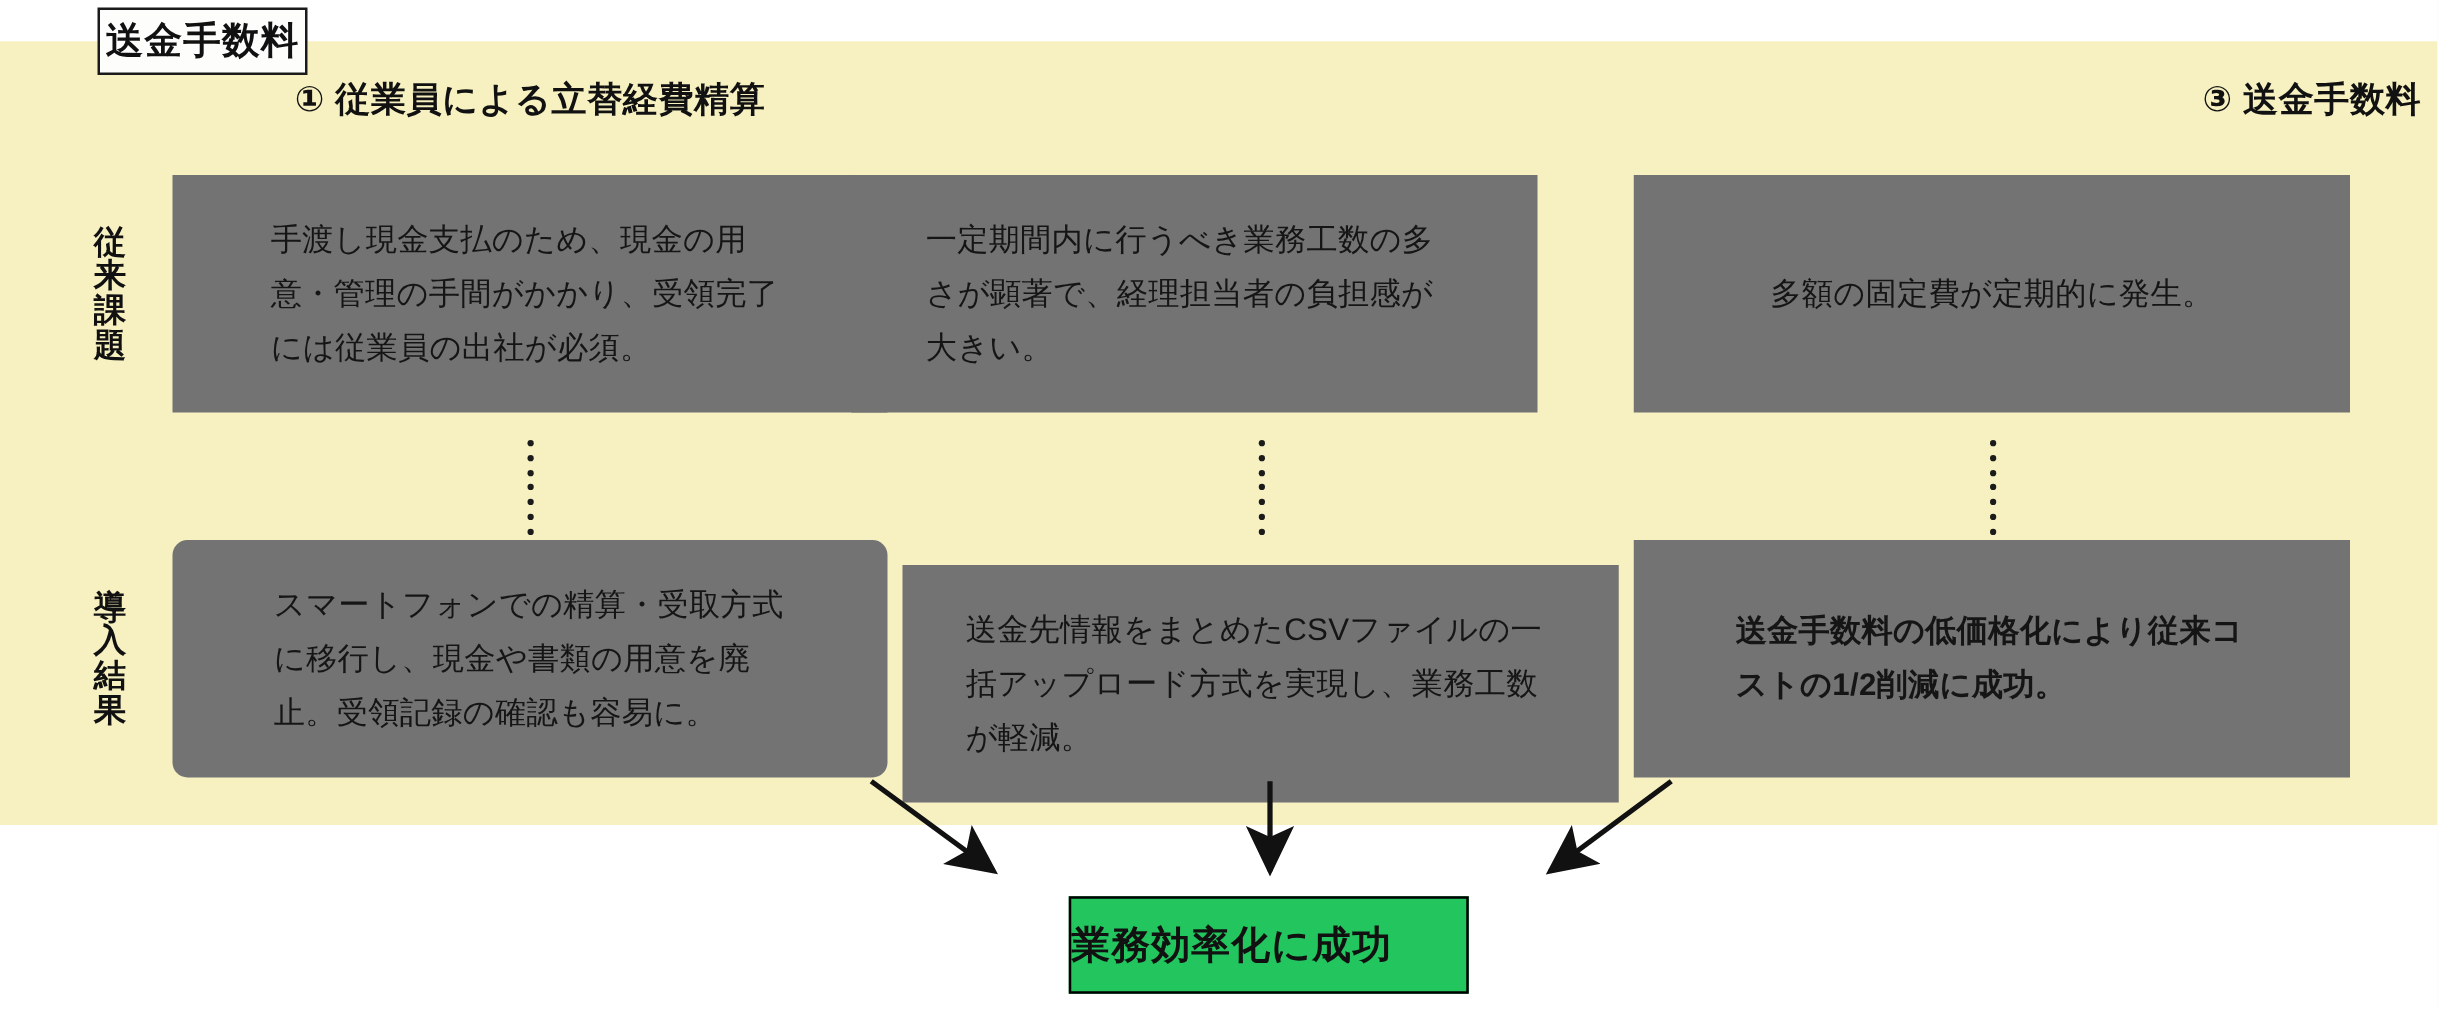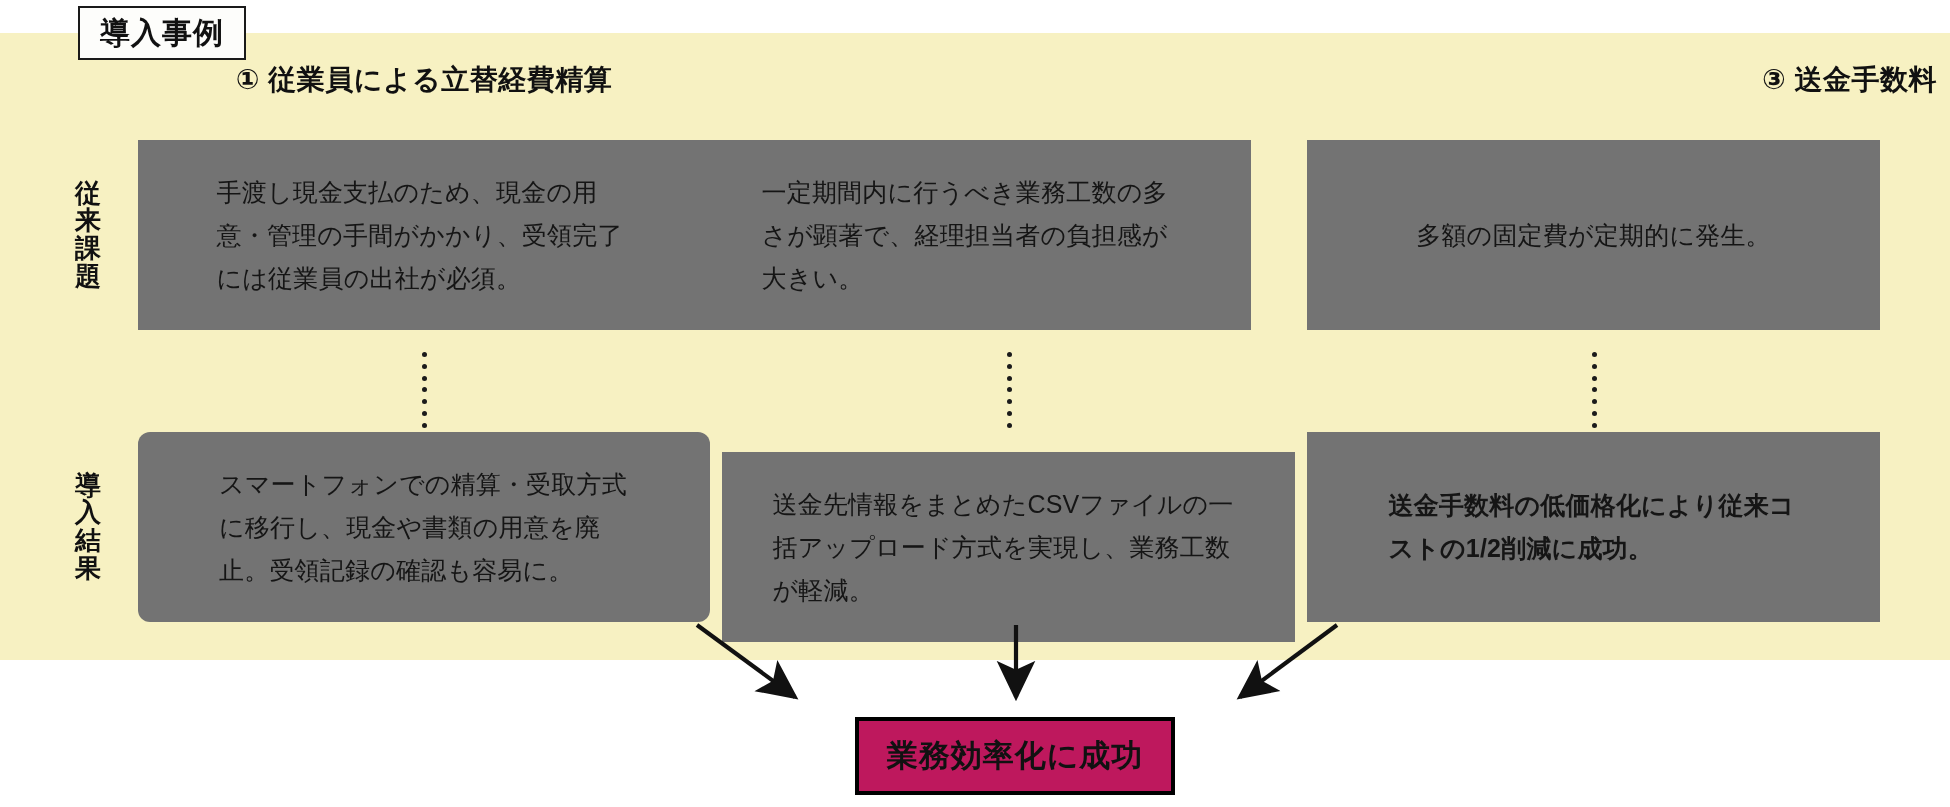--- a/index.html
+++ b/index.html
@@ -113,43 +113,42 @@
     position: absolute;
     overflow: visible;
   }
   
   .result-box {
     position: absolute;
     left: 855px;
     top: 717px;
     width: 320px;
     height: 78px;
-    border: 4px solid #000000;
-    background: #be185d;
-    display: flex;
-    align-items: center;
-    justify-content: center;
+    border: 2px solid #000000;
+    background: #22c55e;
+    display: flex;
+    align-items: center;
     box-sizing: border-box;
   }
   .result-text {
     font-size: 31px;
     font-weight: bold;
     letter-spacing: 1px;
     white-space: nowrap;
   }
 </style>
 </head>
 <body>
 
 <div id="stage">
 
   <div class="band" style="background: rgb(247, 241, 194);"></div>
 
   <div class="badge">
-    <span class="badge-text">導入事例</span>
+    <span class="badge-text">送金手数料</span>
   </div>
 
   <div class="col-header" style="left:138px; width:572px;">
     <span>① 従業員による立替経費精算</span>
   </div>
   <div class="col-header" style="left:1364px; width:573px;justify-content:flex-end;">
     <span>③ 送金手数料</span>
   </div>
 
   <div class="row-label" style="top:140px; height:190px;">
@@ -163,21 +162,21 @@
     <span>導</span>
     <span>入</span>
     <span>結</span>
     <span>果</span>
   </div>
 
   <div class="card" style="left:138px; top:140px; width:572px; height:190px;">
     <div class="card-text" style="max-width:415px;">手渡し現金支払のため、現金の用意・管理の手間がかかり、受領完了には従業員の出社が必須。</div>
   </div>
 
-  <div class="card" style="left:702px; top:140px; width:549px; height:190px;">
+  <div class="card" style="left:681px; top:140px; width:549px; height:190px;">
     <div class="card-text" style="max-width:430px;">一定期間内に行うべき業務工数の多さが顕著で、経理担当者の負担感が大きい。</div>
   </div>
 
   <div class="card" style="left:1307px; top:140px; width:573px; height:190px;">
     <div class="card-text" style="max-width:470px; text-align:center;">多額の固定費が定期的に発生。</div>
   </div>
 
   <div class="dots" style="left:421px; top:352px; height:76px;">
     <i></i>
       <i></i>

